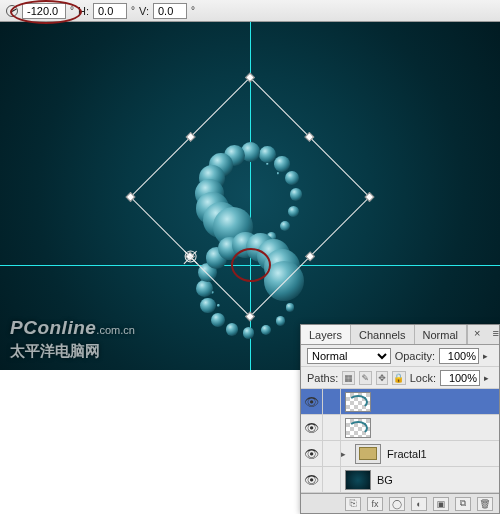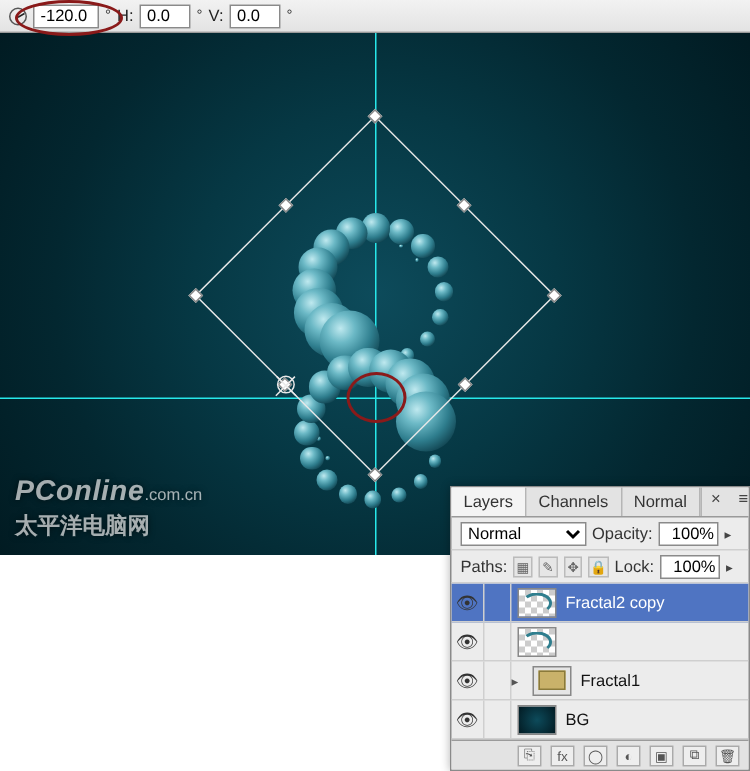--- a/index.html
+++ b/index.html
@@ -210,21 +210,20 @@
     <span class="drop">▸</span>
   </div>
 
   <div class="layers" id="layers-list">
       <div class="layer selected">
         <div class="eye">👁</div>
         <div class="linkcol"></div>
         <div class="thumb">
           <div class="swirl"></div>
         </div>
-        <div class="name">Fractal2 copy</div>
       </div>
       <div class="layer">
         <div class="eye">👁</div>
         <div class="linkcol"></div>
         <div class="thumb">
           <div class="swirl"></div>
         </div>
       </div>
       <div class="layer">
         <div class="eye">👁</div>

